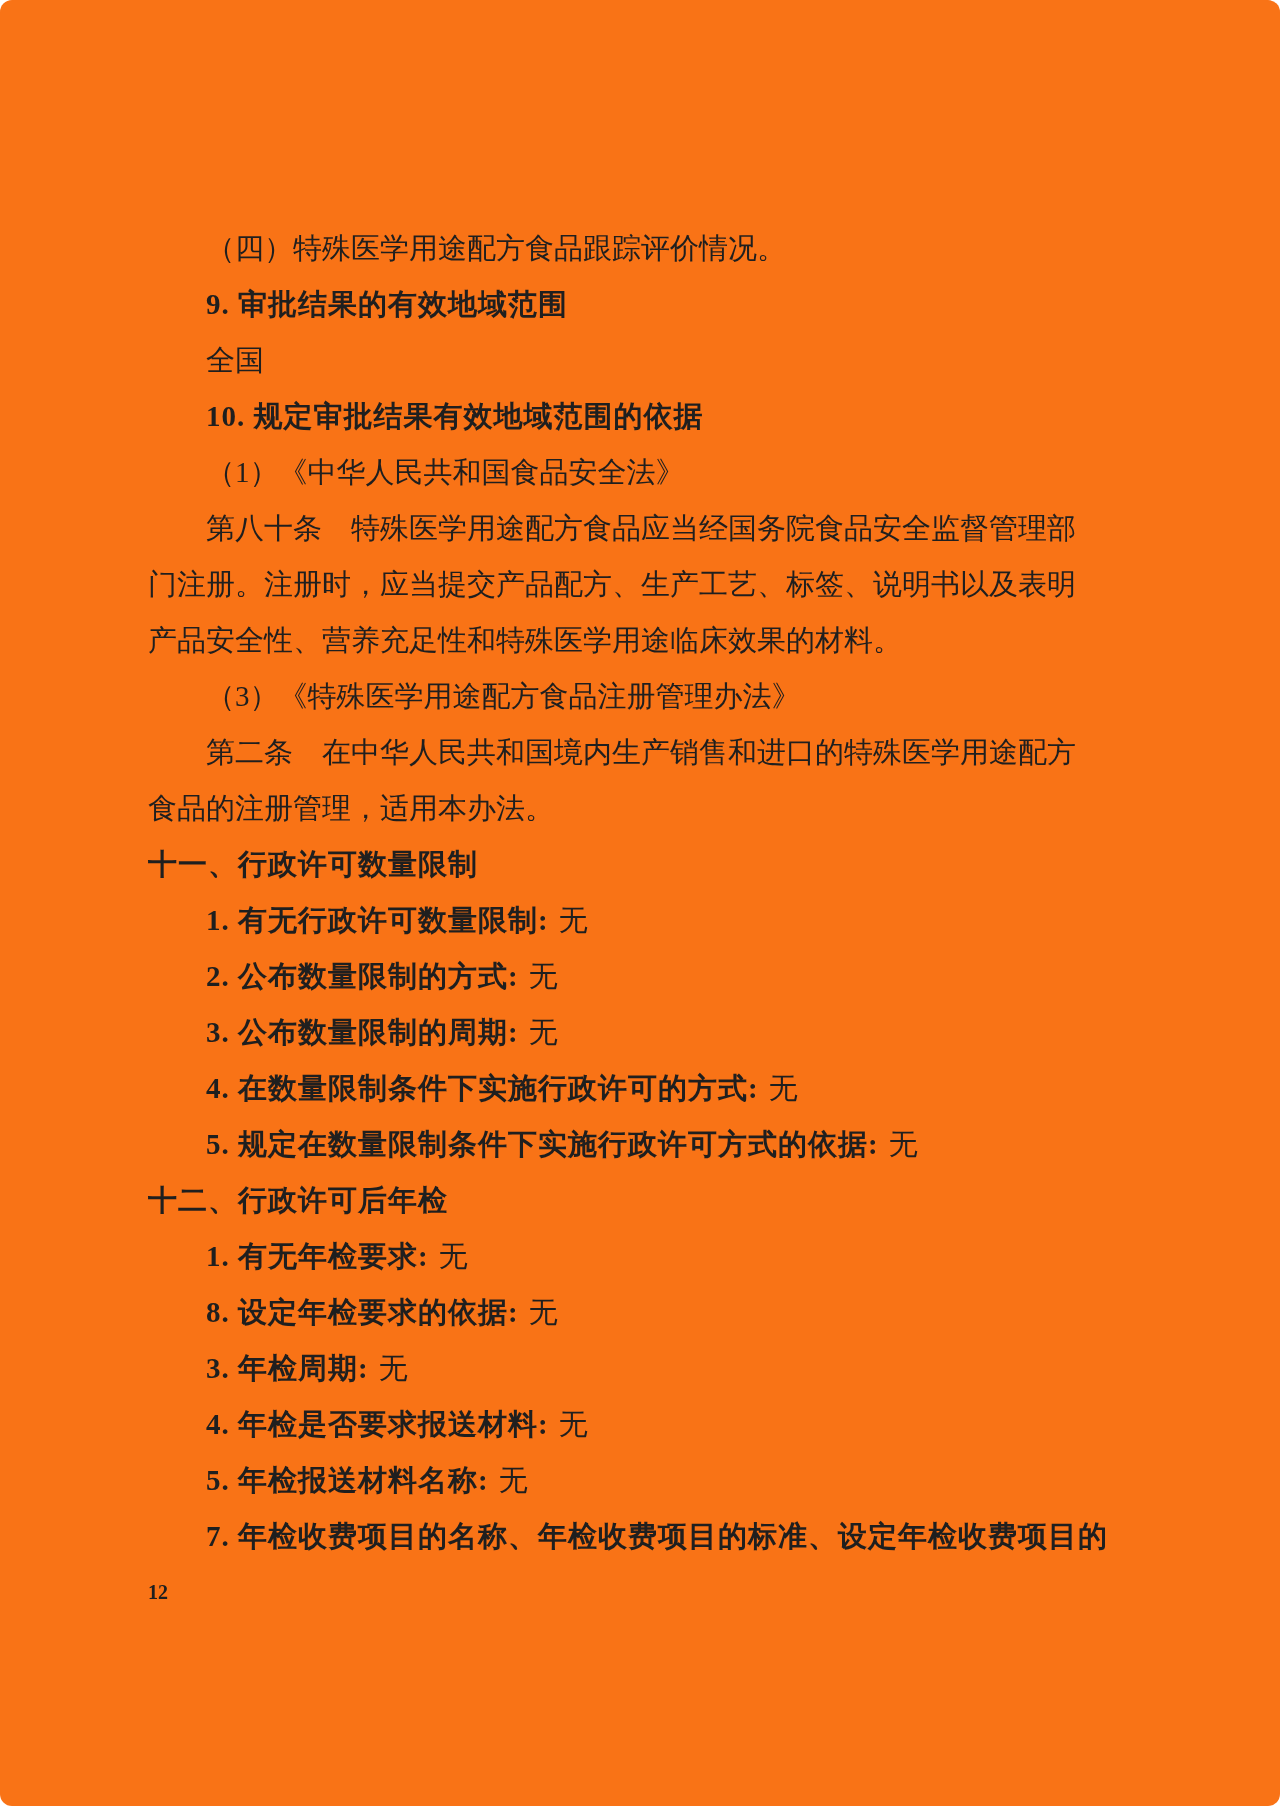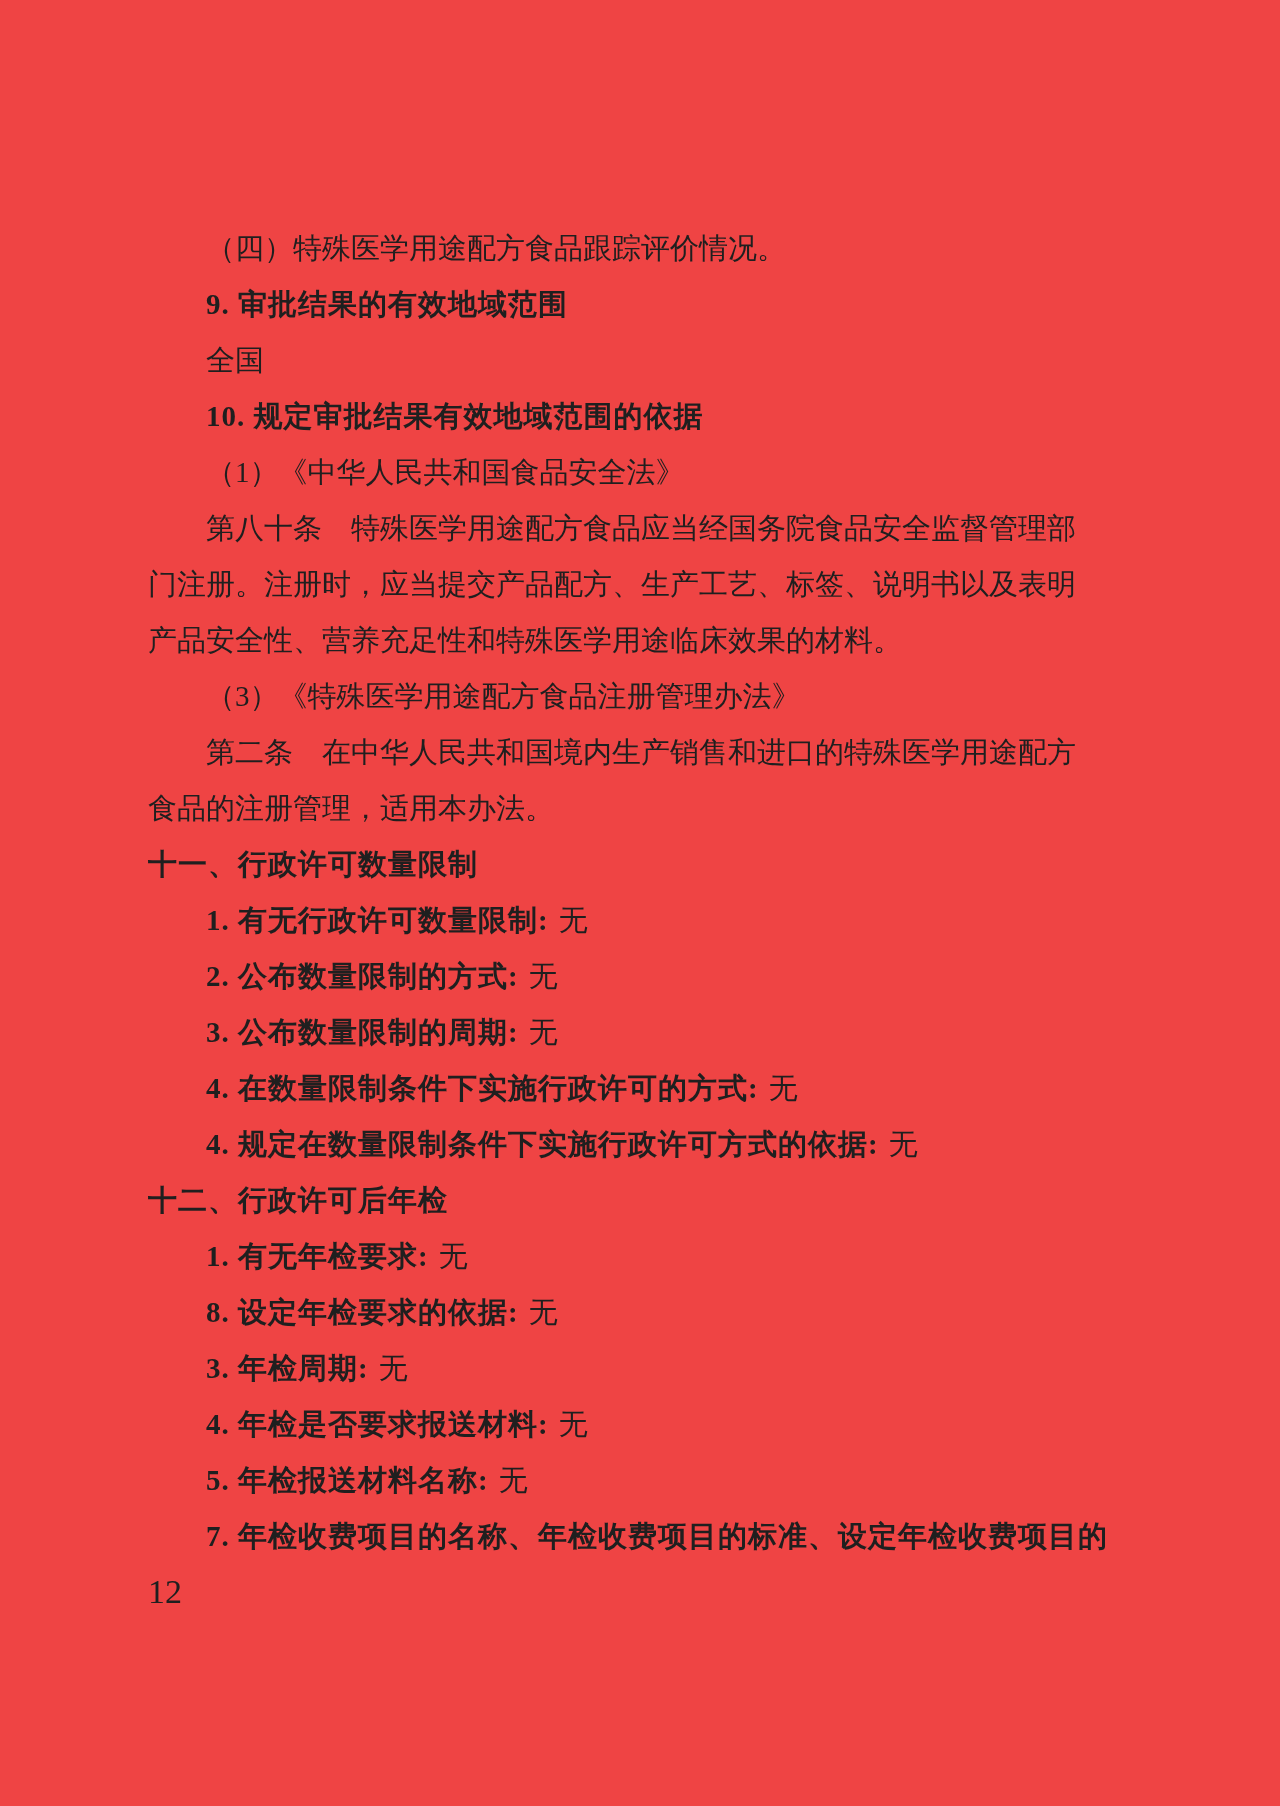--- a/index.html
+++ b/index.html
@@ -10,21 +10,22 @@
     position: relative;
     overflow: hidden;
     font-family: "Liberation Serif", "DejaVu Serif", serif;
     color: #1f1f1f;
   }
   .page {
     position: absolute;
     left: 0; top: 0;
     width: 1280px;
     height: 1806px;
-    background: #ef4444;
+    background: #f97316;
+    border-radius: 12px;
   }
   .textblock {
     position: absolute;
     left: 148px;
     top: 220px;
     width: 945px;
     font-size: 29px;
   }
   .line {
     height: 56px;
@@ -40,23 +41,23 @@
   }
   .song {
     font-family: "Liberation Serif", "DejaVu Serif", serif;
     font-weight: 400;
     letter-spacing: 0;
   }
   .value { margin-left: 10px; }
   .pagenum {
     height: 56px;
     line-height: 56px;
-    font-size: 34px;
+    font-size: 20px;
     font-family: "Liberation Serif", "DejaVu Serif", serif;
-    font-weight: 400;
+    font-weight: 700;
   }
 </style>
 </head>
 <body>
 
 <div class="page">
   <div class="textblock">
 
     <div class="line song indent">（四）特殊医学用途配方食品跟踪评价情况。</div>
 
@@ -74,21 +75,21 @@
     <div class="line song indent">（3）《特殊医学用途配方食品注册管理办法》</div>
     <div class="line song indent">第二条　在中华人民共和国境内生产销售和进口的特殊医学用途配方</div>
     <div class="line song">食品的注册管理，适用本办法。</div>
 
     <div class="line hei">十一、行政许可数量限制</div>
 
     <div class="line indent"><span class="hei">1. 有无行政许可数量限制:</span><span class="song value">无</span></div>
     <div class="line indent"><span class="hei">2. 公布数量限制的方式:</span><span class="song value">无</span></div>
     <div class="line indent"><span class="hei">3. 公布数量限制的周期:</span><span class="song value">无</span></div>
     <div class="line indent"><span class="hei">4. 在数量限制条件下实施行政许可的方式:</span><span class="song value">无</span></div>
-    <div class="line indent"><span class="hei">4. 规定在数量限制条件下实施行政许可方式的依据:</span><span class="song value">无</span></div>
+    <div class="line indent"><span class="hei">5. 规定在数量限制条件下实施行政许可方式的依据:</span><span class="song value">无</span></div>
 
     <div class="line hei">十二、行政许可后年检</div>
 
     <div class="line indent"><span class="hei">1. 有无年检要求:</span><span class="song value">无</span></div>
     <div class="line indent"><span class="hei">8. 设定年检要求的依据:</span><span class="song value">无</span></div>
     <div class="line indent"><span class="hei">3. 年检周期:</span><span class="song value">无</span></div>
     <div class="line indent"><span class="hei">4. 年检是否要求报送材料:</span><span class="song value">无</span></div>
     <div class="line indent"><span class="hei">5. 年检报送材料名称:</span><span class="song value">无</span></div>
 
     <div class="line hei indent">7. 年检收费项目的名称、年检收费项目的标准、设定年检收费项目的</div>

